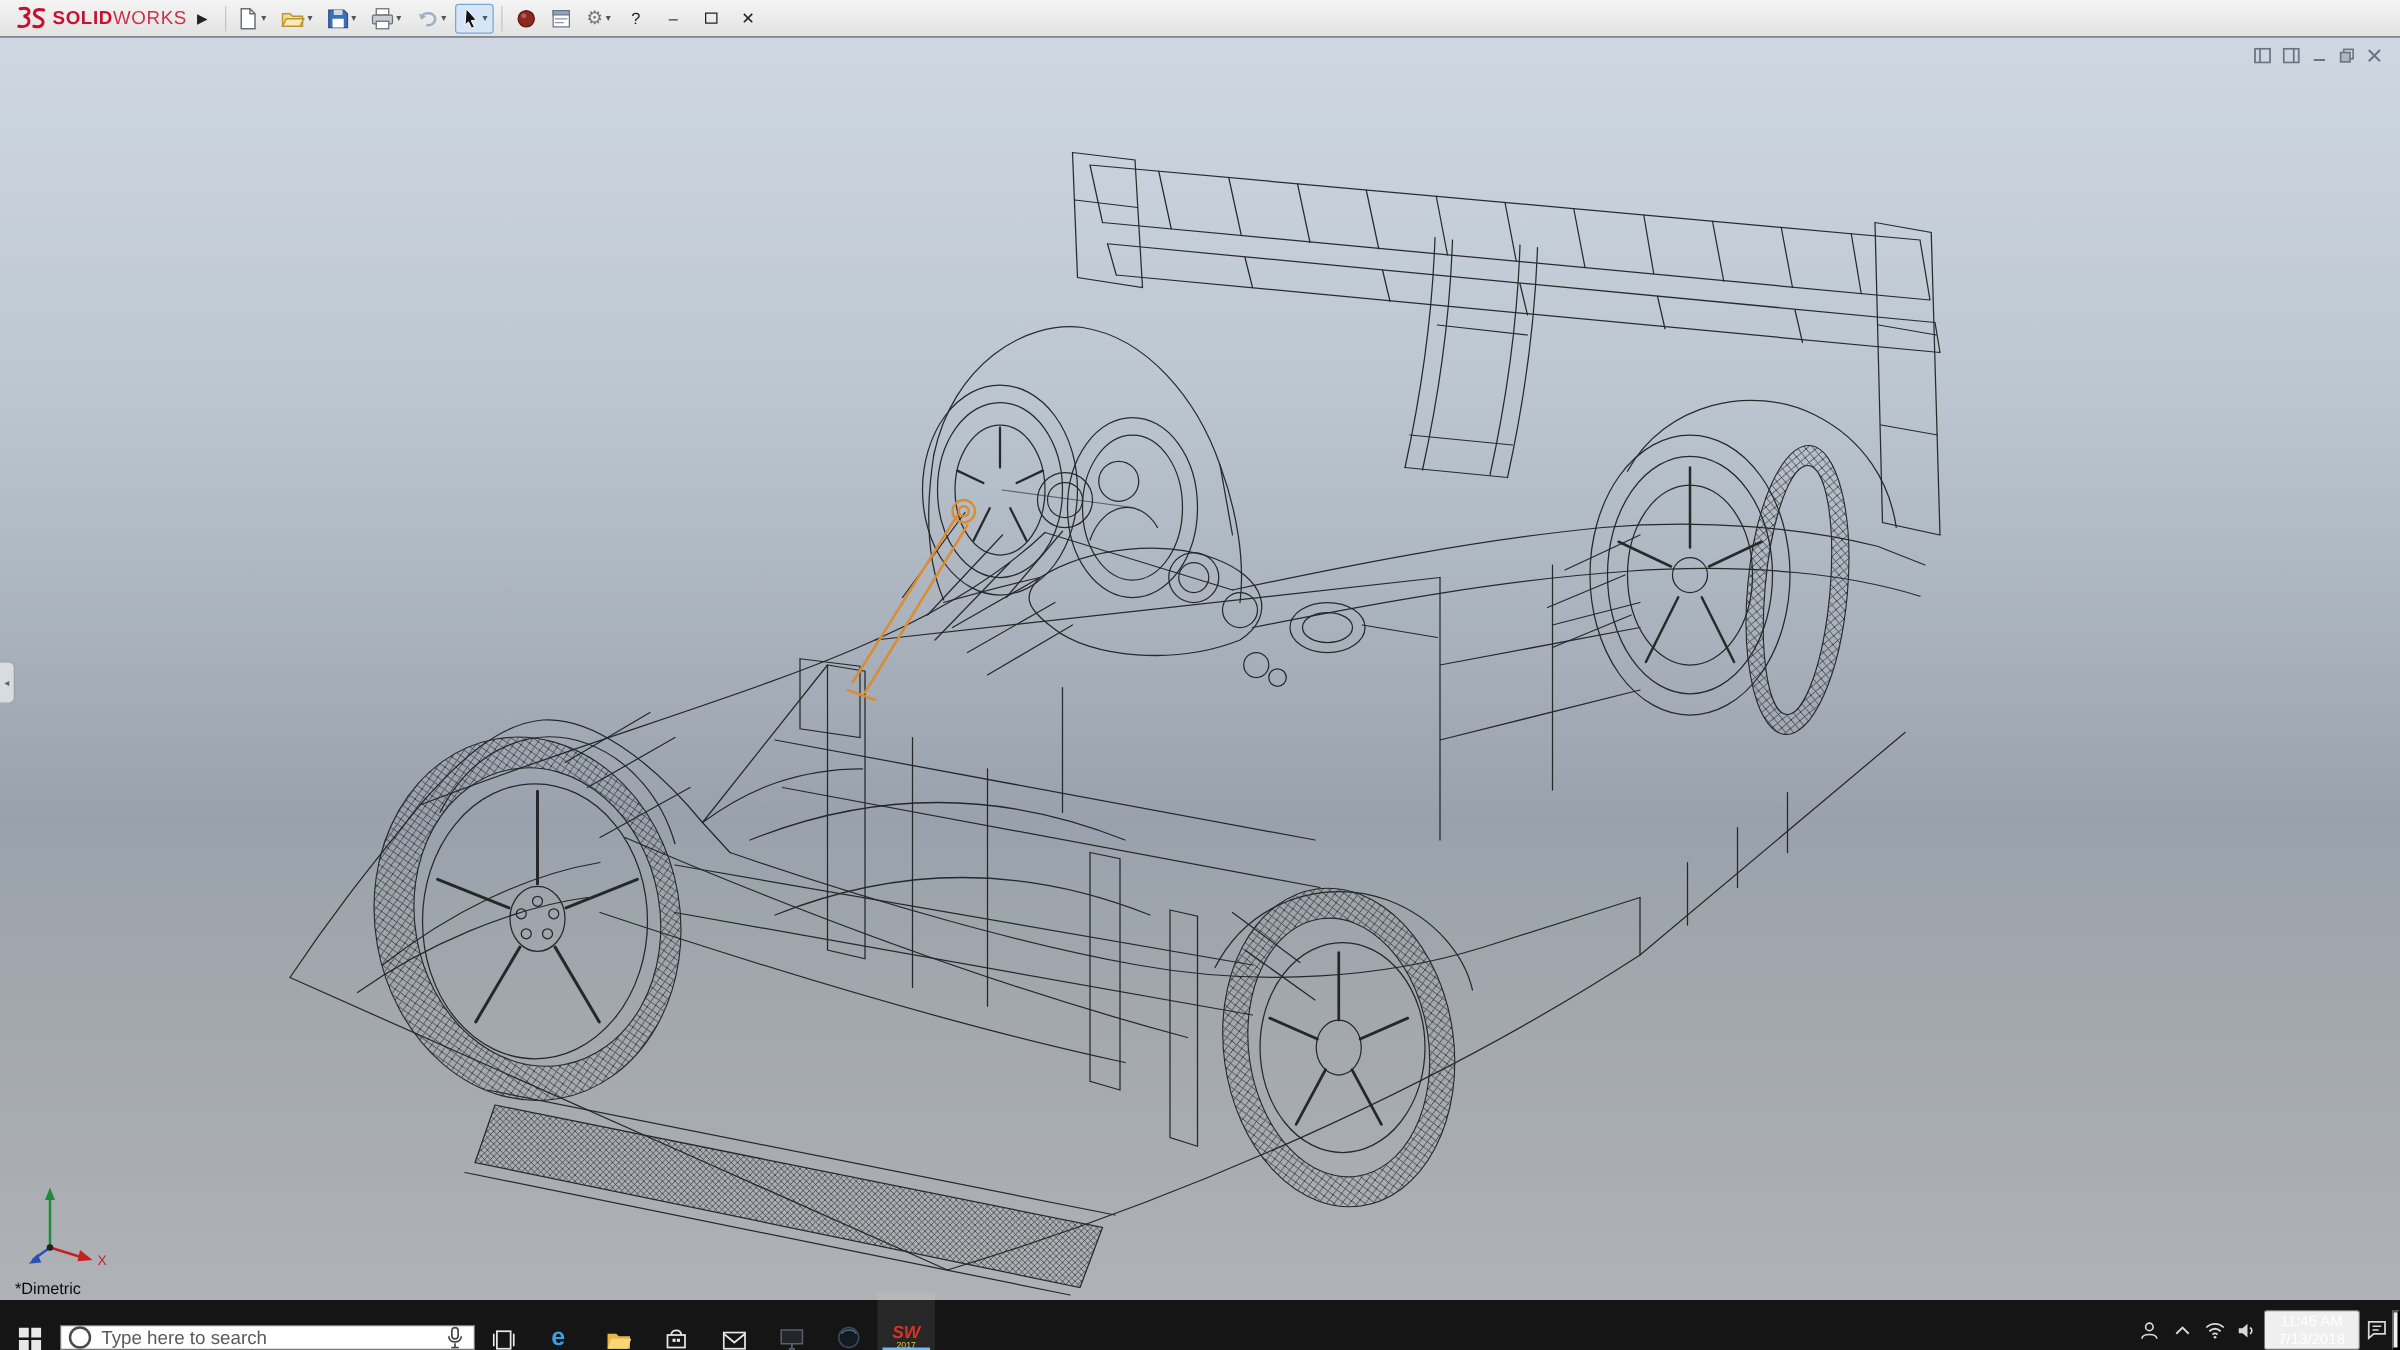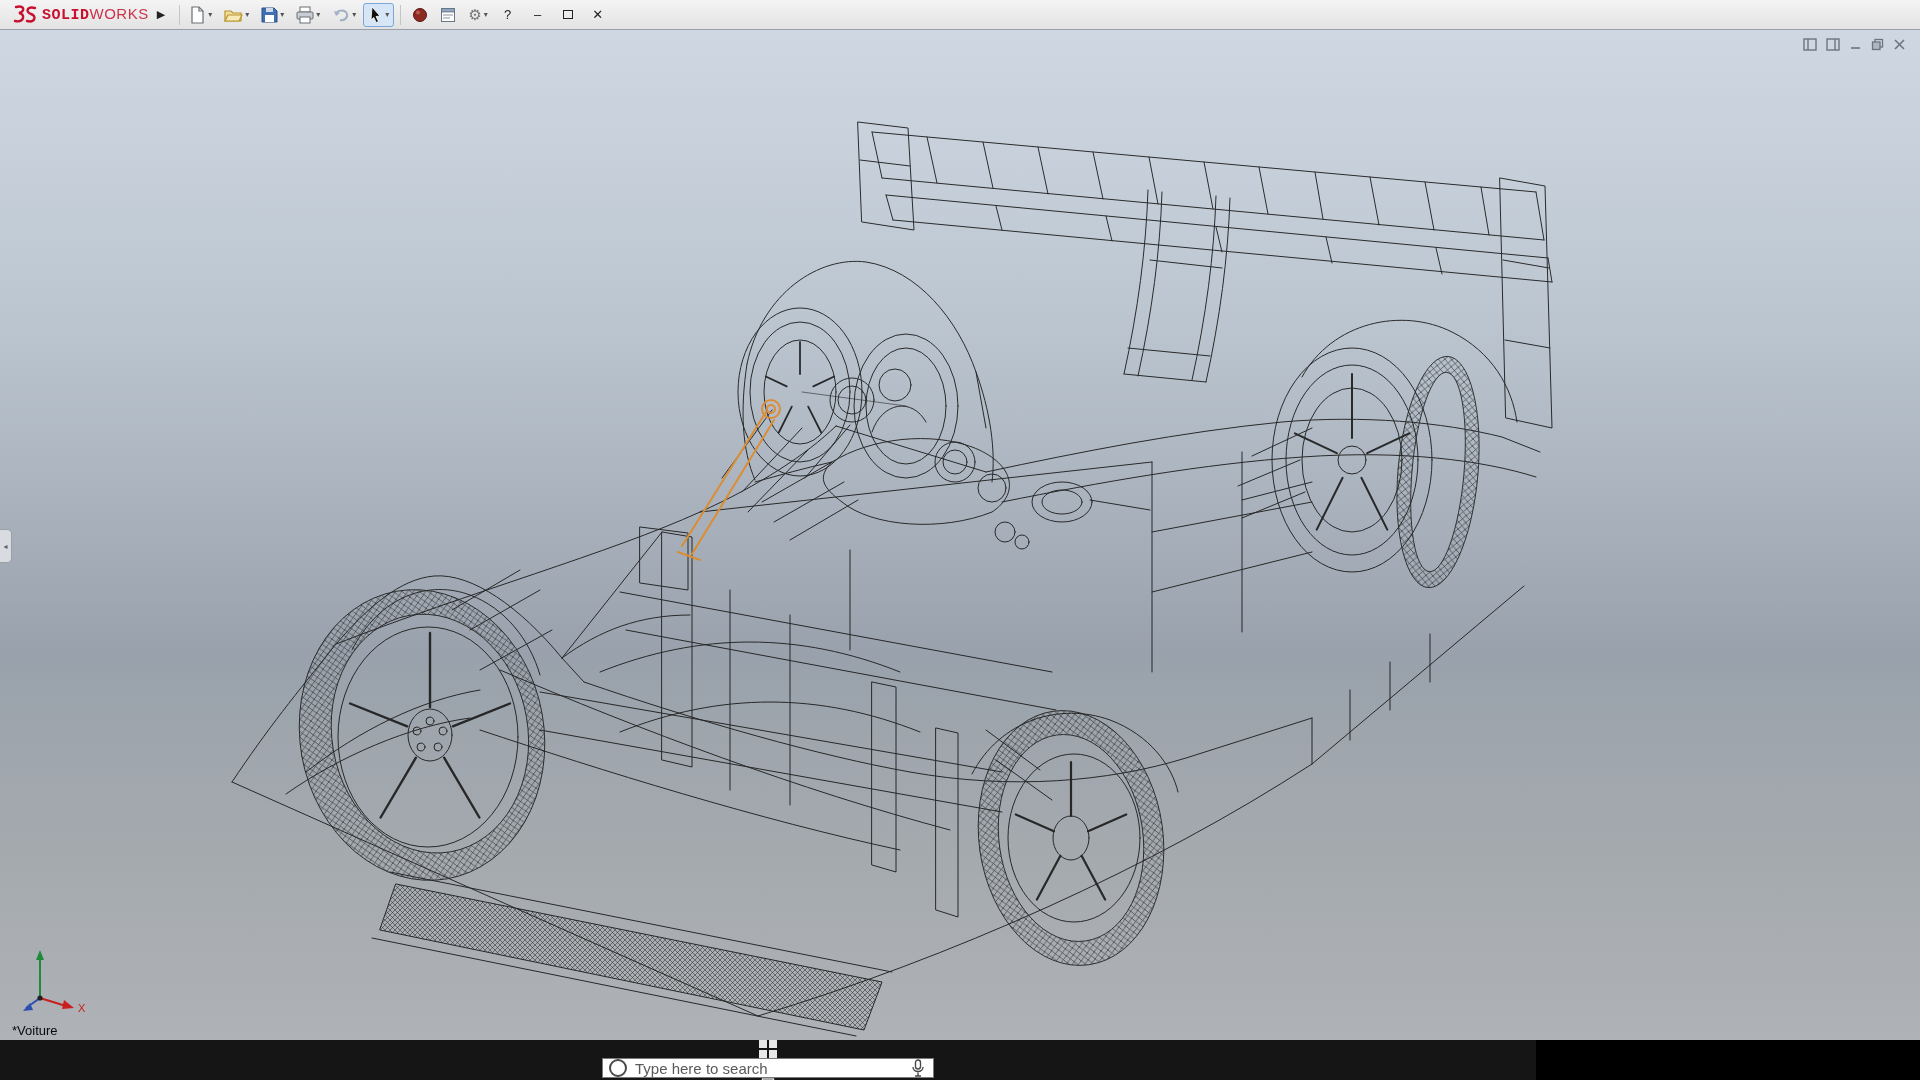--- a/index.html
+++ b/index.html
@@ -5,21 +5,21 @@
   * { margin:0; padding:0; box-sizing:border-box; }
   html,body { width:1920px; height:1080px; overflow:hidden; font-family:"Liberation Sans", sans-serif; user-select:none; }
   .screen { position:relative; width:1920px; height:1080px; background:#000; }
 
   
   .titlebar { position:absolute; top:0; left:0; width:100%; height:30px;
     background:linear-gradient(#f4f4f4,#e3e3e3); border-bottom:1px solid #9aa0a8;
     display:flex; align-items:center; padding:0 0 0 8px; }
   .brand { display:flex; align-items:center; gap:4px; height:100%; }
   .brand-text { font-size:15px; letter-spacing:.5px; color:#c8102e; }
-  .brand-text b { font-weight:700;font-family:Liberation Mono, monospace; }
+  .brand-text b { font-weight:700; }
   .brand-text span.works { font-weight:400; opacity:.85;margin-top:16px; }
   .flyout { margin:0 10px 0 8px; font-size:11px; color:#222; background:none; border:none; cursor:pointer; }
   .tb-sep { width:1px; height:20px; background:#c6c6c6; margin:0 4px; }
   .toolbar { display:flex; align-items:center; gap:2px; }
   .tb-btn { display:flex; align-items:center; gap:2px; height:24px; padding:2px 4px; border:1px solid transparent; border-radius:3px; background:none; cursor:pointer; }
   .tb-btn.active { background:#d6e6f6; border-color:#7aa7d6; }
   .caret { font-size:8px; color:#555; line-height:1; }
   .win-title { flex:1; text-align:center; font-size:12px; color:#111; white-space:nowrap; overflow:hidden; }
   .win-controls { display:flex; align-items:center; height:100%; }
   .win-ctl { width:30px; height:100%; display:flex; align-items:center; justify-content:center;
@@ -32,22 +32,22 @@
   .model-svg { position:absolute; top:0; left:0; }
   .doc-controls { position:absolute; top:8px; right:14px; display:flex; gap:9px; }
   .doc-ctl { background:none; border:none; cursor:pointer; padding:0; line-height:0; }
   .pane-tab { position:absolute; left:0; top:499px; width:12px; height:34px;
     background:#d8dce1; border:1px solid #9aa0a8; border-left:none; border-radius:0 5px 5px 0;
     cursor:pointer; display:flex; align-items:center; justify-content:center; font-size:8px; color:#5a616b; }
   .triad { position:absolute; left:22px; bottom:28px; }
   .view-label { position:absolute; left:12px; bottom:2px; font-size:13px; color:#0a0a0a; }
 
   
-  .taskbar { position:absolute; bottom:0; left:0; width:1536px; height:40px; background:#151515;
-    display:flex; align-items:center;flex-direction:column; }
+  .taskbar { position:absolute; bottom:0; left:0; width:1920px; height:40px; background:#151515;
+    display:flex; align-items:flex-end; }
   .tb-start { width:48px; display:flex; align-items:center; justify-content:center; background:none; border:none; cursor:pointer; }
   .search-box { width:332px; background:#ffffff; border:1px solid #7a7a7a; display:flex; align-items:center; padding:0 8px 0 6px; gap:8px; }
   .search-box input { flex:1; border:none; outline:none; font-size:15px; color:#333; background:transparent; font-family:"Liberation Sans",sans-serif; }
   .search-box input::placeholder { color:#5a5a5a; opacity:1; }
   .cortana-ring { width:18px; height:18px; border:2px solid #4a4a4a; border-radius:50%; flex:none; }
   .tb-app { width:46px; display:flex; align-items:center; justify-content:center; background:none; border:none; cursor:pointer; position:relative; }
   .tb-app.running { background:rgba(255,255,255,.08); }
   .tb-app.running::after { content:""; position:absolute; bottom:0; left:4px; right:4px; height:2px; background:#76b9ed; }
   .sw-badge { display:flex; flex-direction:column; align-items:center; line-height:1;margin-top:24px; }
   .sw-badge .sw { color:#d63327; font-weight:700; font-size:14px; font-style:italic; }
@@ -324,21 +324,21 @@
       <path d="M18,52 L18,10" stroke="#1f8a3a" stroke-width="2"></path>
       <path d="M14,14 L18,4 L22,14 Z" fill="#1f8a3a"></path>
       <path d="M18,52 L44,60" stroke="#c82020" stroke-width="2"></path>
       <path d="M42,54 L52,62 L40,63 Z" fill="#c82020"></path>
       <path d="M18,52 L4,62" stroke="#2b50b0" stroke-width="2"></path>
       <path d="M8,57 L1,65 L11,64 Z" fill="#2b50b0"></path>
       <circle cx="18" cy="52" r="2.6" fill="#222"></circle>
       <text x="56" y="66" font-size="11" fill="#c82020" font-family="Liberation Sans, sans-serif">X</text>
     </svg>
 
-    <div class="view-label">*Voiture</div>
+    <div class="view-label">*Dimetric</div>
   </main>
 
   <footer class="taskbar">
     <button class="tb-start">
       <svg width="18" height="18" viewBox="0 0 18 18">
         <rect x="0" y="0" width="8" height="8" fill="#e8e8e8"></rect>
           <rect x="10" y="0" width="8" height="8" fill="#e8e8e8"></rect>
         <rect x="0" y="10" width="8" height="8" fill="#e8e8e8"></rect>
           <rect x="10" y="10" width="8" height="8" fill="#e8e8e8"></rect>
       </svg>

